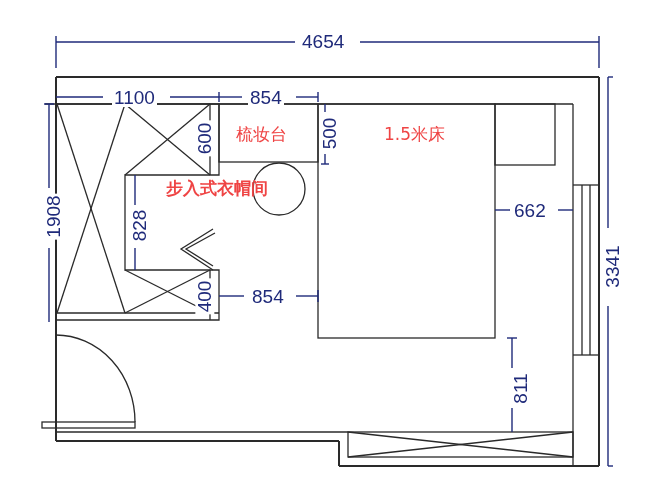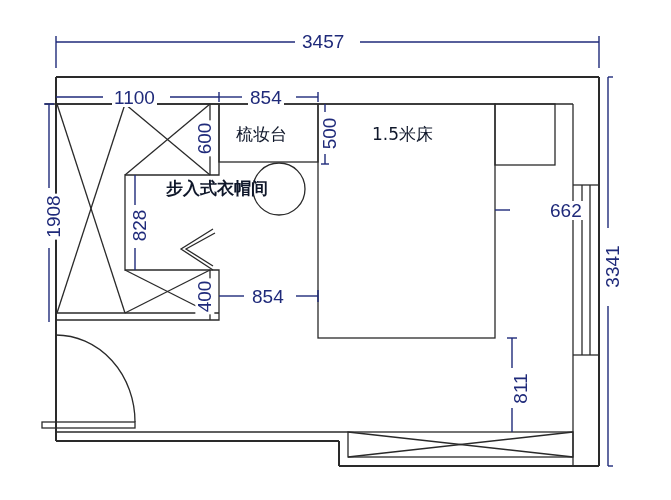--- a/index.html
+++ b/index.html
@@ -3,21 +3,21 @@
   <meta charset="utf-8">
   <style>
     html, body { margin: 0; padding: 0; background: #ffffff; }
     body { width: 671px; height: 500px; overflow: hidden; position: relative; }
     #plan { position: absolute; left: 0; top: 0; width: 671px; height: 500px; }
     .wall { stroke: #2a2a2a; stroke-width: 2; fill: none; }
     .thin { stroke: #2a2a2a; stroke-width: 1.3; fill: none; }
     .dim { stroke: #1f2a7a; stroke-width: 1.4; fill: none; }
     .label {
       position: absolute; font-family: "DejaVu Sans", sans-serif;
-      color: #0f172a; font-size: 17px; line-height: 1; white-space: nowrap;
+      color: #ef4444; font-size: 17px; line-height: 1; white-space: nowrap;
     }
     .dimtext {
       position: absolute; font-family: "Liberation Sans", sans-serif;
       color: #1f2a7a; font-size: 19px; line-height: 1; white-space: nowrap;
       background: #ffffff; padding: 0 2px;
     }
     .vert { transform: rotate(-90deg); transform-origin: center center; }
   </style>
 </head>
 <body>
@@ -138,28 +138,28 @@
     <line class="dim" x1="495" y1="210" x2="510" y2="210"></line>
     <line class="dim" x1="558" y1="210" x2="573" y2="210"></line>
 
     <line class="dim" x1="512" y1="338" x2="512" y2="368"></line>
     <line class="dim" x1="507" y1="338" x2="517" y2="338"></line>
     <line class="dim" x1="512" y1="408" x2="512" y2="432"></line>
   </g>
 </svg>
 
 <span class="label" style="left:236px; top:126px;">梳妆台</span>
-<span class="label" style="left:372px; top:126px;text-align:center;">1.5米床</span>
+<span class="label" style="left:384px; top:126px;text-align:center;">1.5米床</span>
 <span class="label" style="left:166px; top:180px;font-weight:bold;">步入式衣帽间</span>
 
-<span class="dimtext" style="left:300px; top:32px;">3457</span>
+<span class="dimtext" style="left:300px; top:32px;">4654</span>
 <span class="dimtext" style="left:112px; top:88px;">1100</span>
 <span class="dimtext" style="left:248px; top:88px;">854</span>
 <span class="dimtext" style="left:250px; top:287px;">854</span>
-<span class="dimtext" style="left:512px; top:201px;margin-left:36px;">662</span>
+<span class="dimtext" style="left:512px; top:201px;">662</span>
 
 <span class="dimtext vert" style="left:30px; top:207px;">1908</span>
 <span class="dimtext vert" style="left:589px; top:257px;">3341</span>
 <span class="dimtext vert" style="left:187px; top:129px;">600</span>
 <span class="dimtext vert" style="left:312px; top:124px;">500</span>
 <span class="dimtext vert" style="left:122px; top:216px;">828</span>
 <span class="dimtext vert" style="left:187px; top:287px;">400</span>
 <span class="dimtext vert" style="left:503px; top:379px;">811</span>
 
 </body></html>

